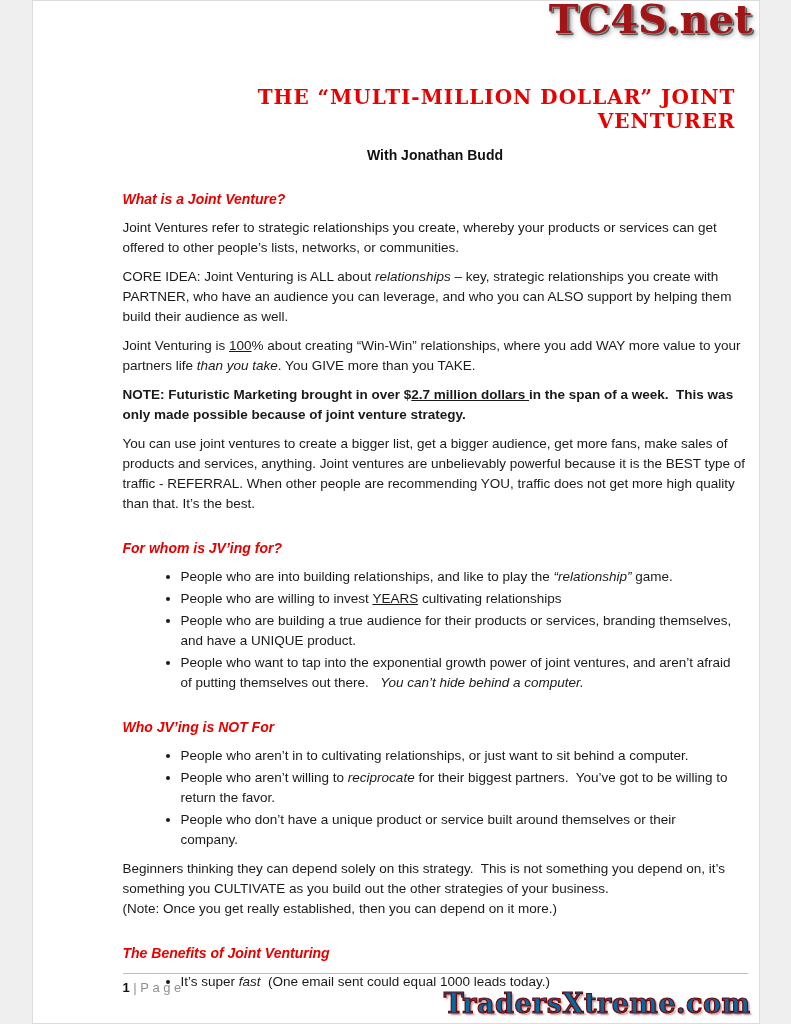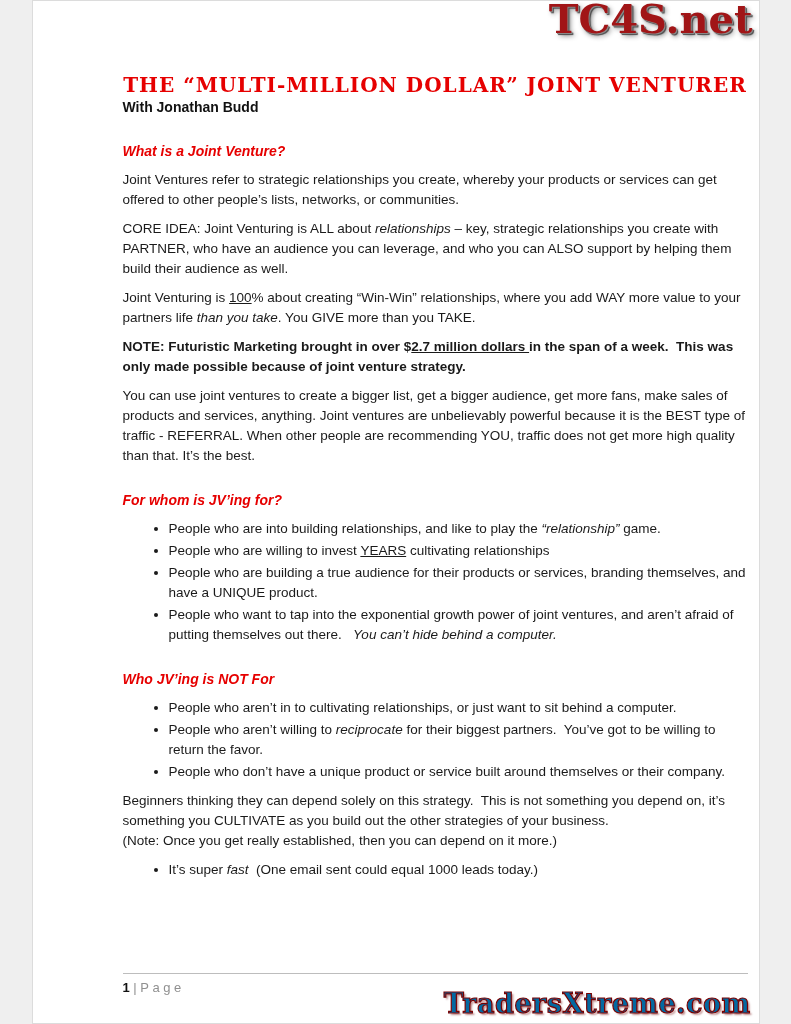--- a/index.html
+++ b/index.html
@@ -30,35 +30,35 @@
     font-family:"DejaVu Serif",serif;font-weight:bold;font-size:27px;letter-spacing:.5px;
     color:#0369a1;-webkit-text-stroke:1.2px #7a0101;
     text-shadow:2px 2px 2px rgba(110,0,0,.45);
     white-space:nowrap;
   }
   .content{
     position:absolute;left:90px;top:72px;width:625px;
     font-size:13.5px;line-height:20px;
   }
   .doc-title{
-    margin:0;text-align:center;
+    margin:12px;text-align:right;
     font-family:"DejaVu Serif",serif;font-weight:bold;font-size:20px;line-height:24px;
     letter-spacing:1px;color:#e60000;
   }
   .doc-subtitle{
-    text-align:left;font-weight:bold;font-size:14px;line-height:20px;
+    text-align:center;font-weight:bold;font-size:14px;line-height:20px;
     margin:0 0 16px;color:#111;
   }
   .sec-heading{
     color:#e60000;font-size:14px;line-height:20px;
     font-style:italic;font-weight:bold;margin:24px 0 9px;
   }
   .para{margin:0 0 9px;white-space:pre-wrap;}
   .para.bd{font-weight:bold;}
-  .bullets{margin:0 0 9px;padding-left:46px;}
+  .bullets{margin:0 12px 9px;padding-left:46px;}
   .bullets li{margin:0 0 2px;white-space:pre-wrap;}
   .it{font-style:italic;}
   .bd{font-weight:bold;}
   .un{text-decoration:underline;}
   .footer{
     position:absolute;left:90px;top:972px;width:625px;
     border-top:1px solid #bdbdbd;padding-top:6px;font-size:13px;line-height:16px;
   }
   .pg-num{font-weight:bold;color:#111;}
   .pg-label{color:#909090;}
@@ -89,20 +89,21 @@
           <li><span>People who want to tap into the exponential growth power of joint ventures, and aren’t afraid of putting themselves out there.   </span><span class="it">You can’t hide behind a computer.</span></li>
         </ul>
         <h2 class="sec-heading">Who JV’ing is NOT For</h2>
         <ul class="bullets">
           <li><span>People who aren’t in to cultivating relationships, or just want to sit behind a computer.</span></li>
           <li><span>People who aren’t willing to </span><span class="it">reciprocate</span><span> for their biggest partners.  You’ve got to be willing to return the favor.</span></li>
           <li><span>People who don’t have a unique product or service built around themselves or their company.</span></li>
         </ul>
         <p class="para"><span>Beginners thinking they can depend solely on this strategy.  This is not something you depend on, it’s something you CULTIVATE as you build out the other strategies of your business. 
 (Note: Once you get really established, then you can depend on it more.)</span></p>
+        <h2 class="sec-heading">The Benefits of Joint Venturing</h2>
         <ul class="bullets">
           <li><span>It’s super </span><span class="it">fast</span><span>  (One email sent could equal 1000 leads today.)</span></li>
         </ul>
       </div>
   </div>
 
   <div class="footer">
     <span class="pg-num">1</span>
     <span class="pg-label">| P a g e</span>
   </div>

